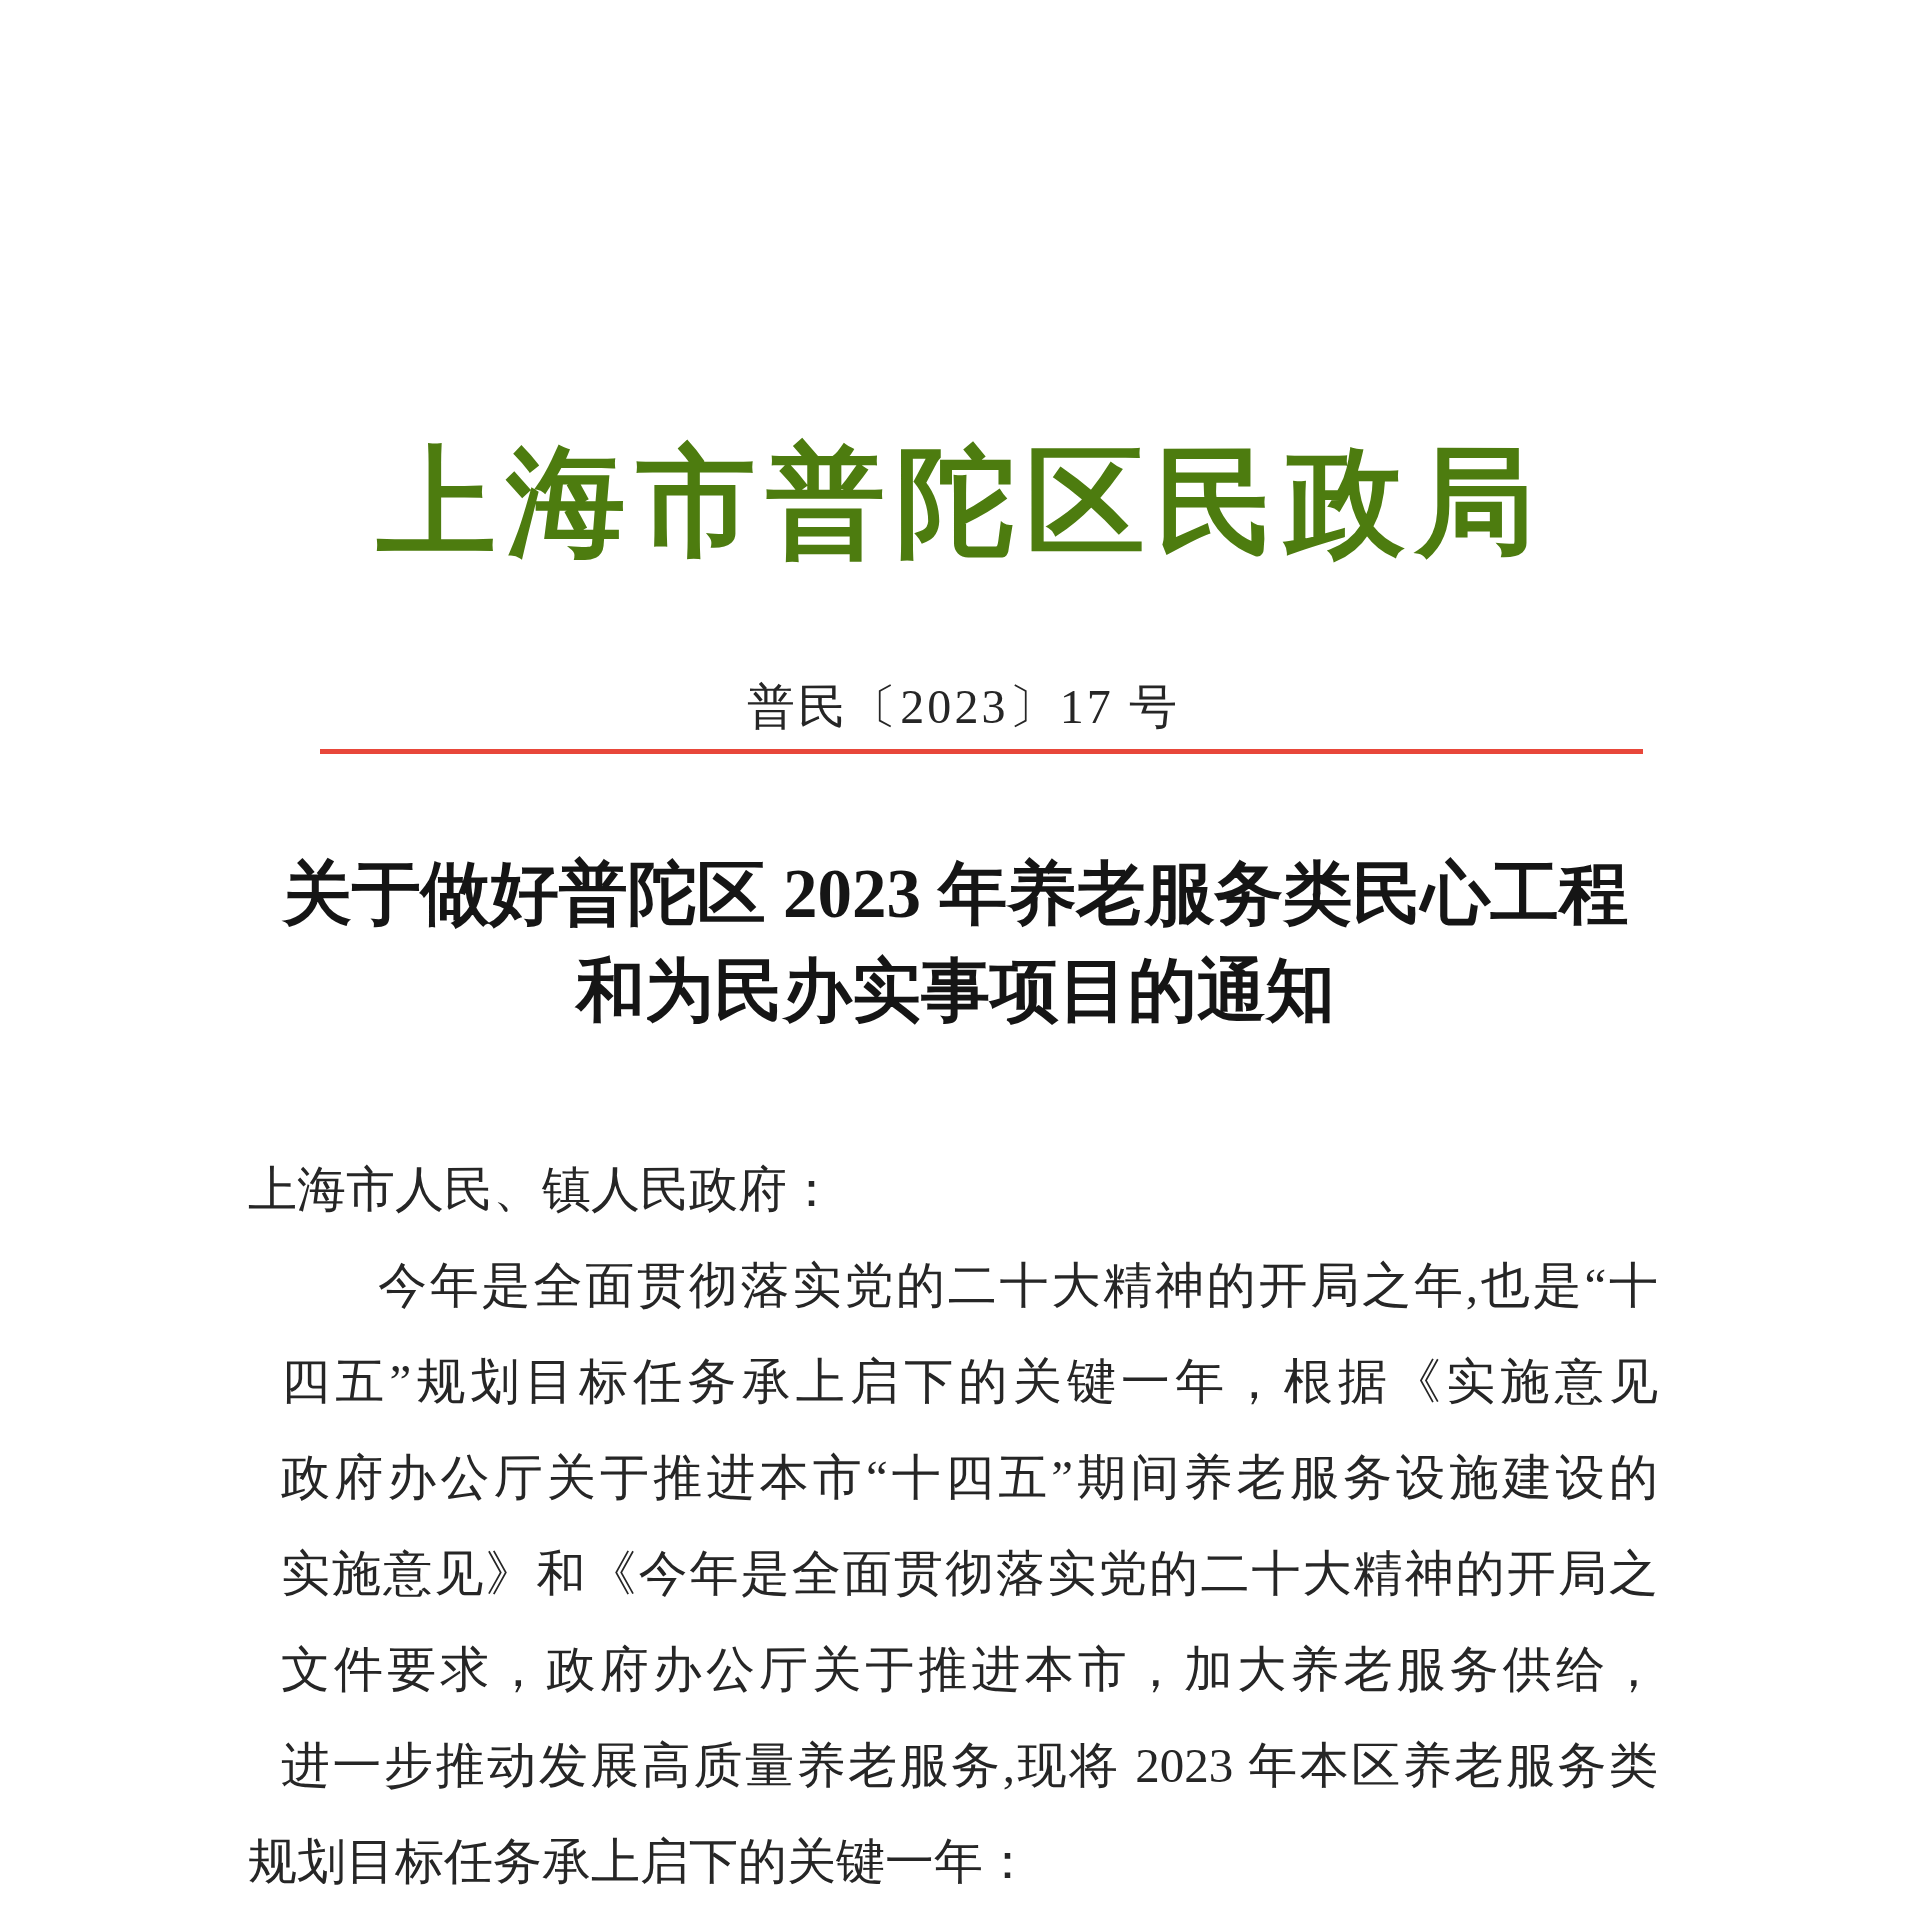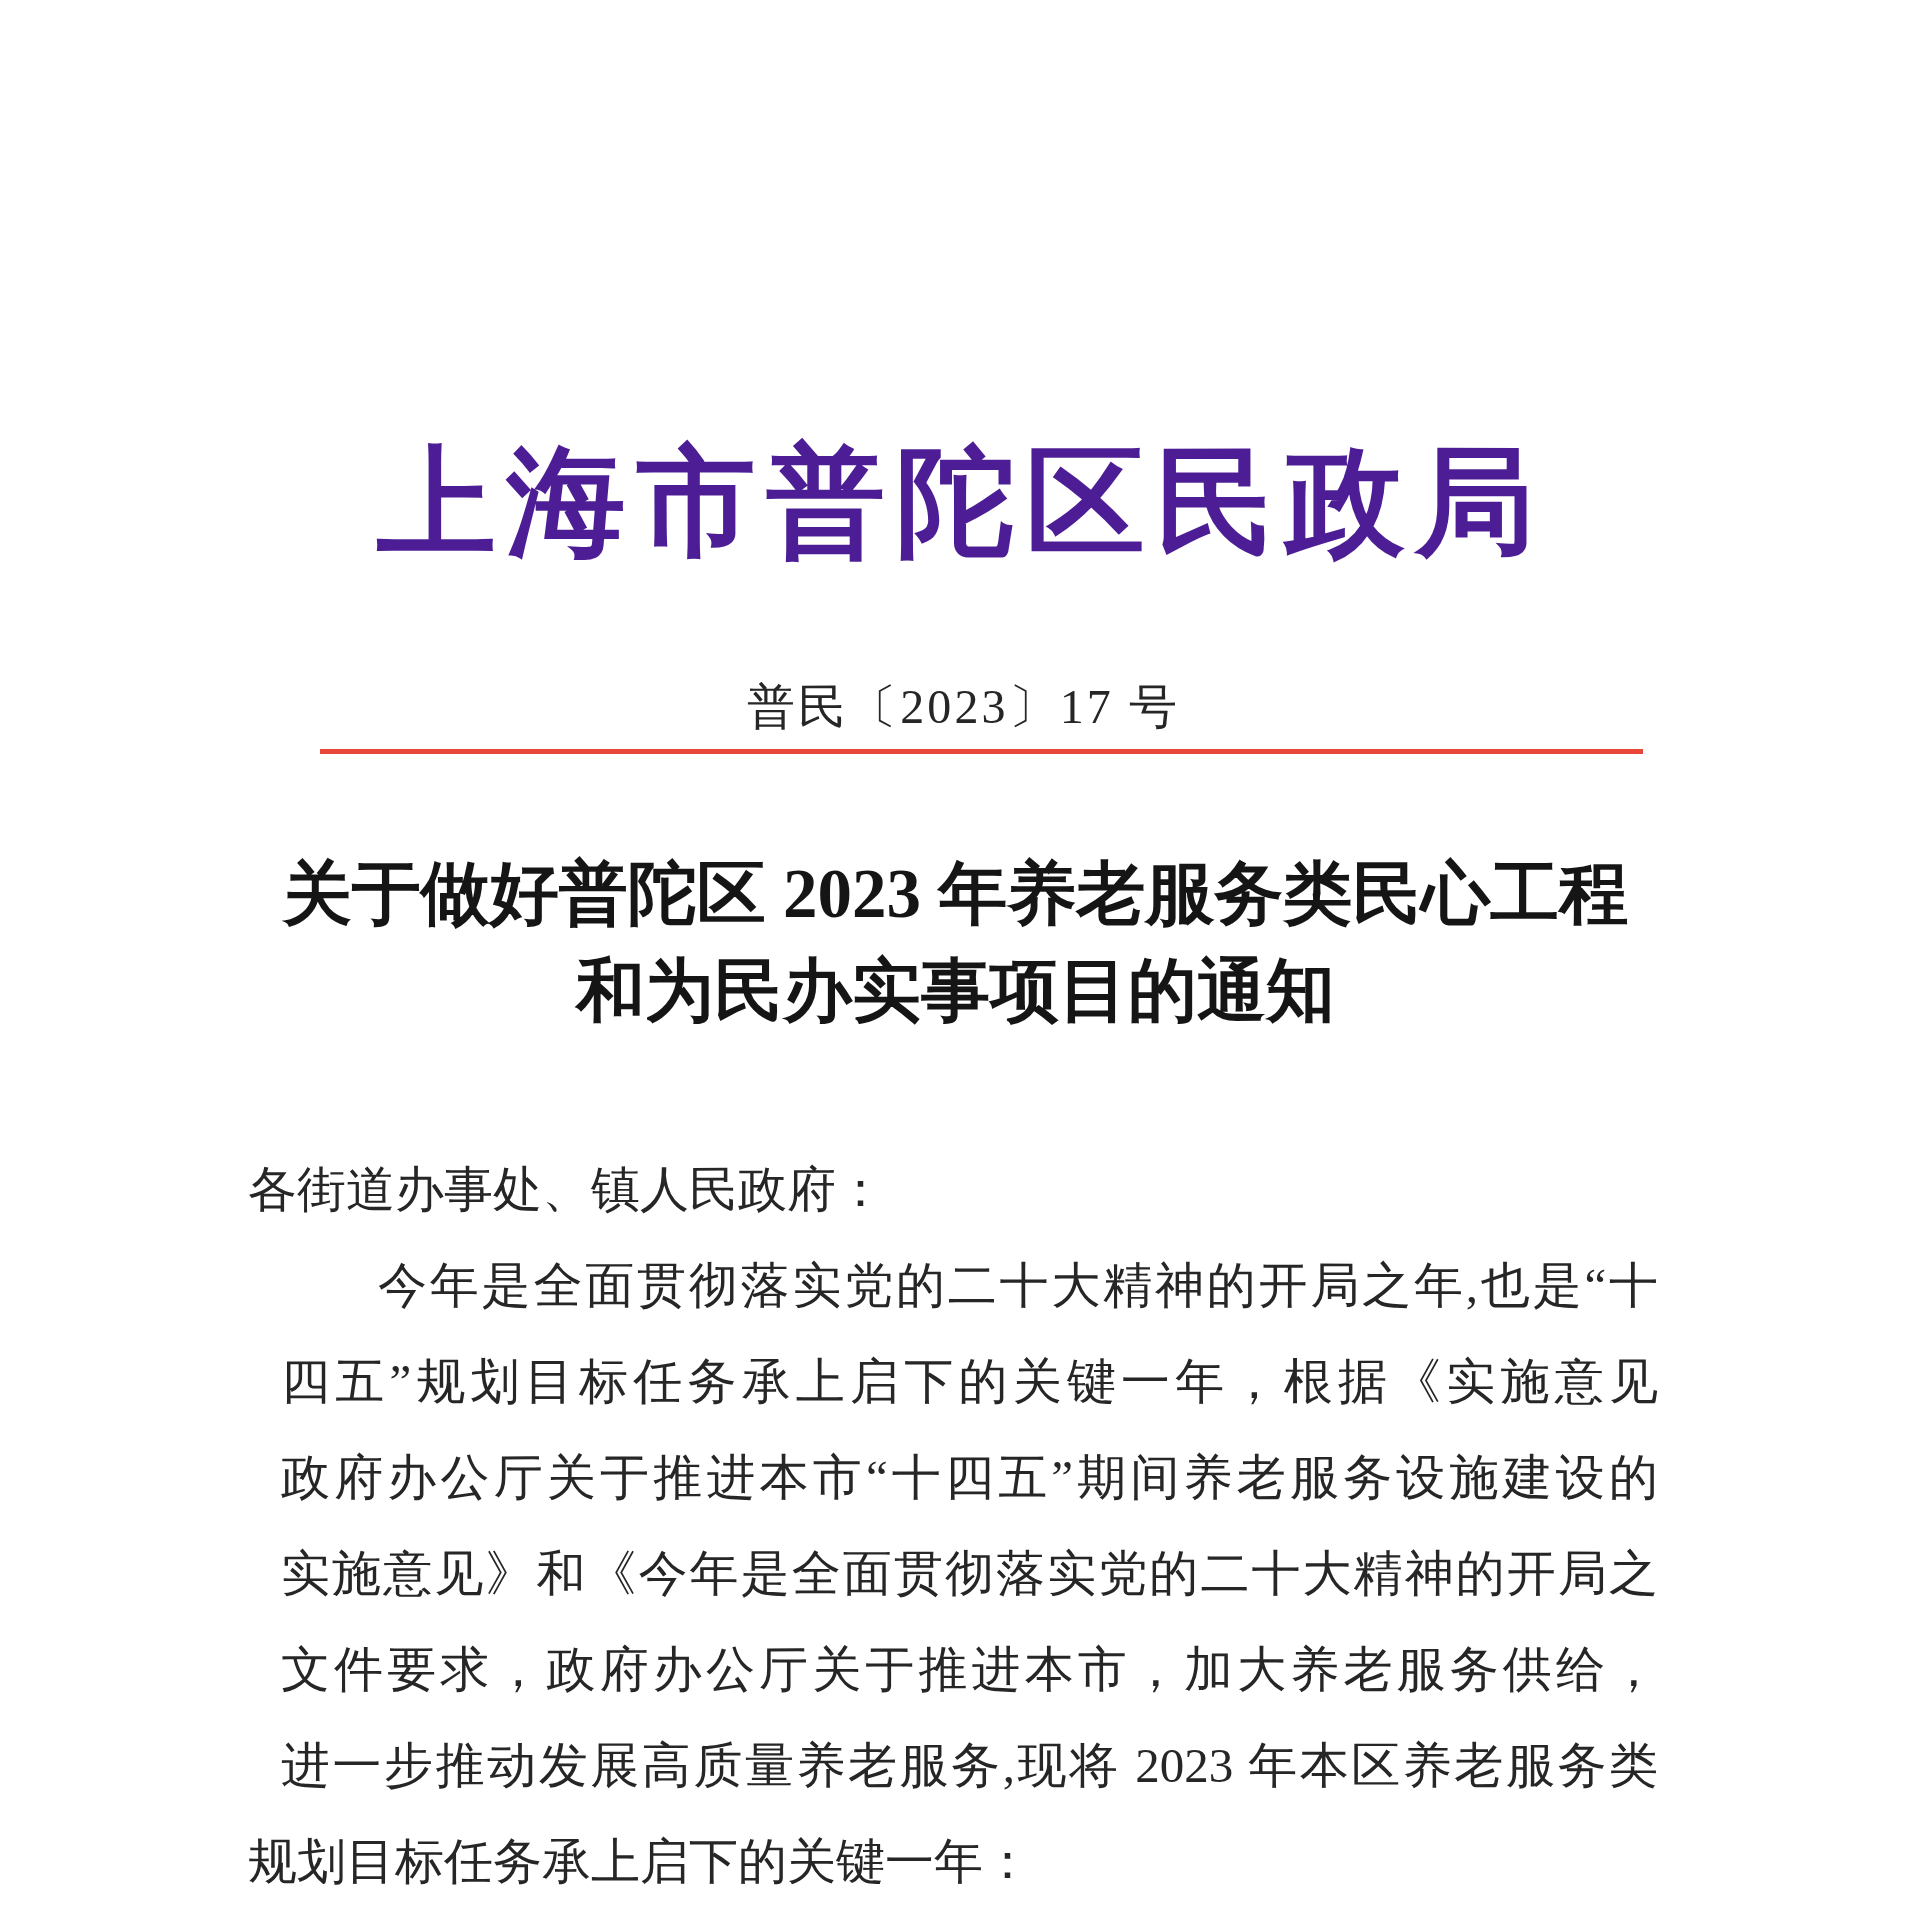--- a/index.html
+++ b/index.html
@@ -9,21 +9,21 @@
     margin:0 auto;
     background:#ffffff;
     font-family:"Liberation Serif","DejaVu Serif",serif;
     overflow:hidden;
   }
   .agency-title{
     position:absolute;top:428px;left:0;width:100%;
     text-align:center;
     font-size:119px;line-height:150px;
     font-weight:bold;
-    color:#4c1d95;
+    color:#4d7c0f;
     letter-spacing:10.8px;
     padding-left:10.8px;
     box-sizing:border-box;
     white-space:nowrap;
   }
   .doc-number{
     position:absolute;top:678px;left:8px;width:100%;
     text-align:center;
     font-size:48px;line-height:58px;
     letter-spacing:3.1px;
@@ -67,21 +67,21 @@
 
   <div class="red-rule"></div>
 
   <div class="doc-title">
     <div>关于做好普陀区 2023 年养老服务类民心工程</div>
     <div>和为民办实事项目的通知</div>
   </div>
 
   <div class="body-block">
     <div class="line">
-      <span>各街道办事处、镇人民政府：</span>
+      <span>上海市人民、镇人民政府：</span>
     </div>
     <div class="line indent justify">
       <span>今年是全面贯彻落实党的二十大精神的开局之年,也是“十</span>
     </div>
     <div class="line justify">
       <span>四五”规划目标任务承上启下的关键一年，根据《实施意见</span>
     </div>
     <div class="line justify">
       <span>政府办公厅关于推进本市“十四五”期间养老服务设施建设的</span>
     </div>

